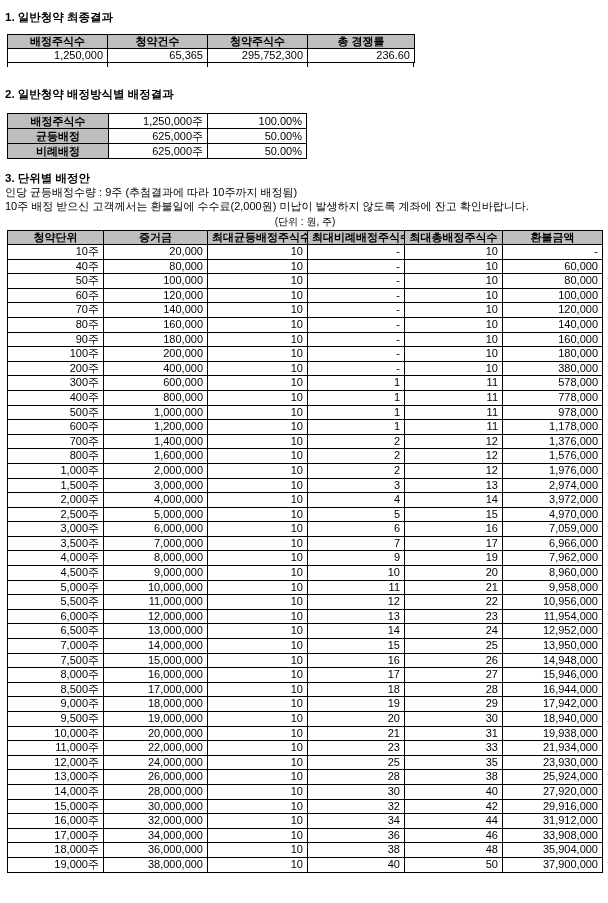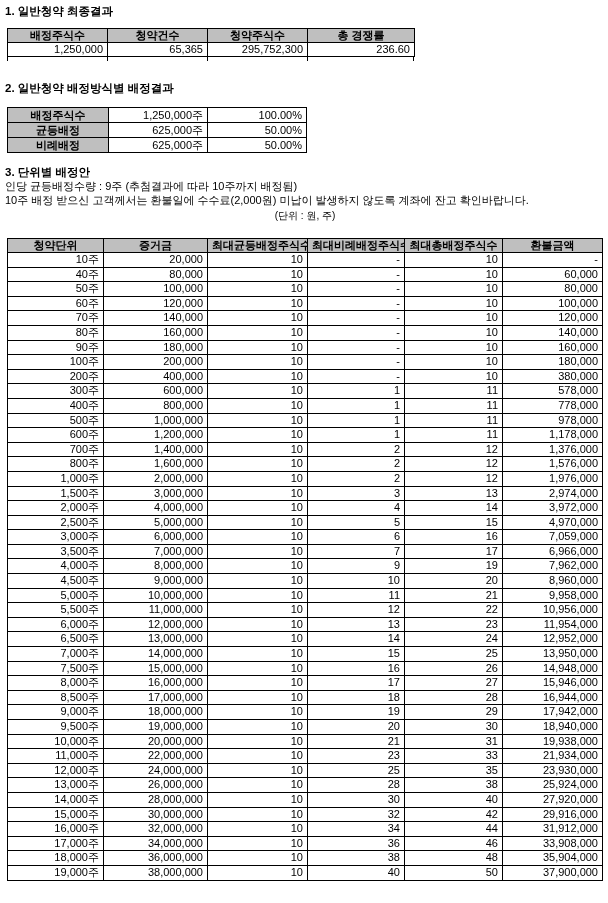--- a/index.html
+++ b/index.html
@@ -3,21 +3,21 @@
 <meta charset="utf-8">
 <style>
   * { box-sizing: border-box; }
   html, body { margin: 0; padding: 0; }
   body {
     width: 608px; height: 903px; overflow: hidden;
     background: #ffffff; color: #000;
     font-family: "Liberation Sans", "DejaVu Sans", sans-serif;
     font-size: 11px;
   }
-  .page { padding: 5px 0 0 7px; }
+  .page { padding: 11px 0 0 7px; }
 
   .section-title {
     font-weight: bold; font-size: 11.5px; line-height: 13px;
     margin-left: -2px; white-space: nowrap;
   }
   .note { font-size: 11px; line-height: 14px; margin-left: -2px; white-space: nowrap; }
   .unit-note { width: 596px; text-align: center; font-size: 10px; line-height: 12px; margin-top: 3px; }
 
   table { border-collapse: collapse; table-layout: fixed; border: 1.5px solid #000; }
   th, td {
@@ -32,21 +32,21 @@
   .t1 th, .t1 td { height: 13px; line-height: 13px; }
 
   .fringe { position: relative; width: 407px; height: 4px; }
   .fringe i { position: absolute; top: 0; width: 1px; height: 4px; background: #000; }
 
   .title-2 { margin-top: 21px; }
   .t2 { width: 299px; margin-top: 12px; }
   .t2 th, .t2 td { height: 14px; line-height: 14px; }
 
   .title-3 { margin-top: 13px; }
-  .t3 { width: 595px; margin-top: 16px; }
+  .t3 { width: 595px; margin-top: 2px; }
   .t3 th { height: 13px; line-height: 13px; }
   .t3 td { height: 13.6px; line-height: 13.6px; }
 </style>
 </head>
 <body>
 
 <div class="page">
 
   <div class="section-title">1. 일반청약 최종결과</div>
 

